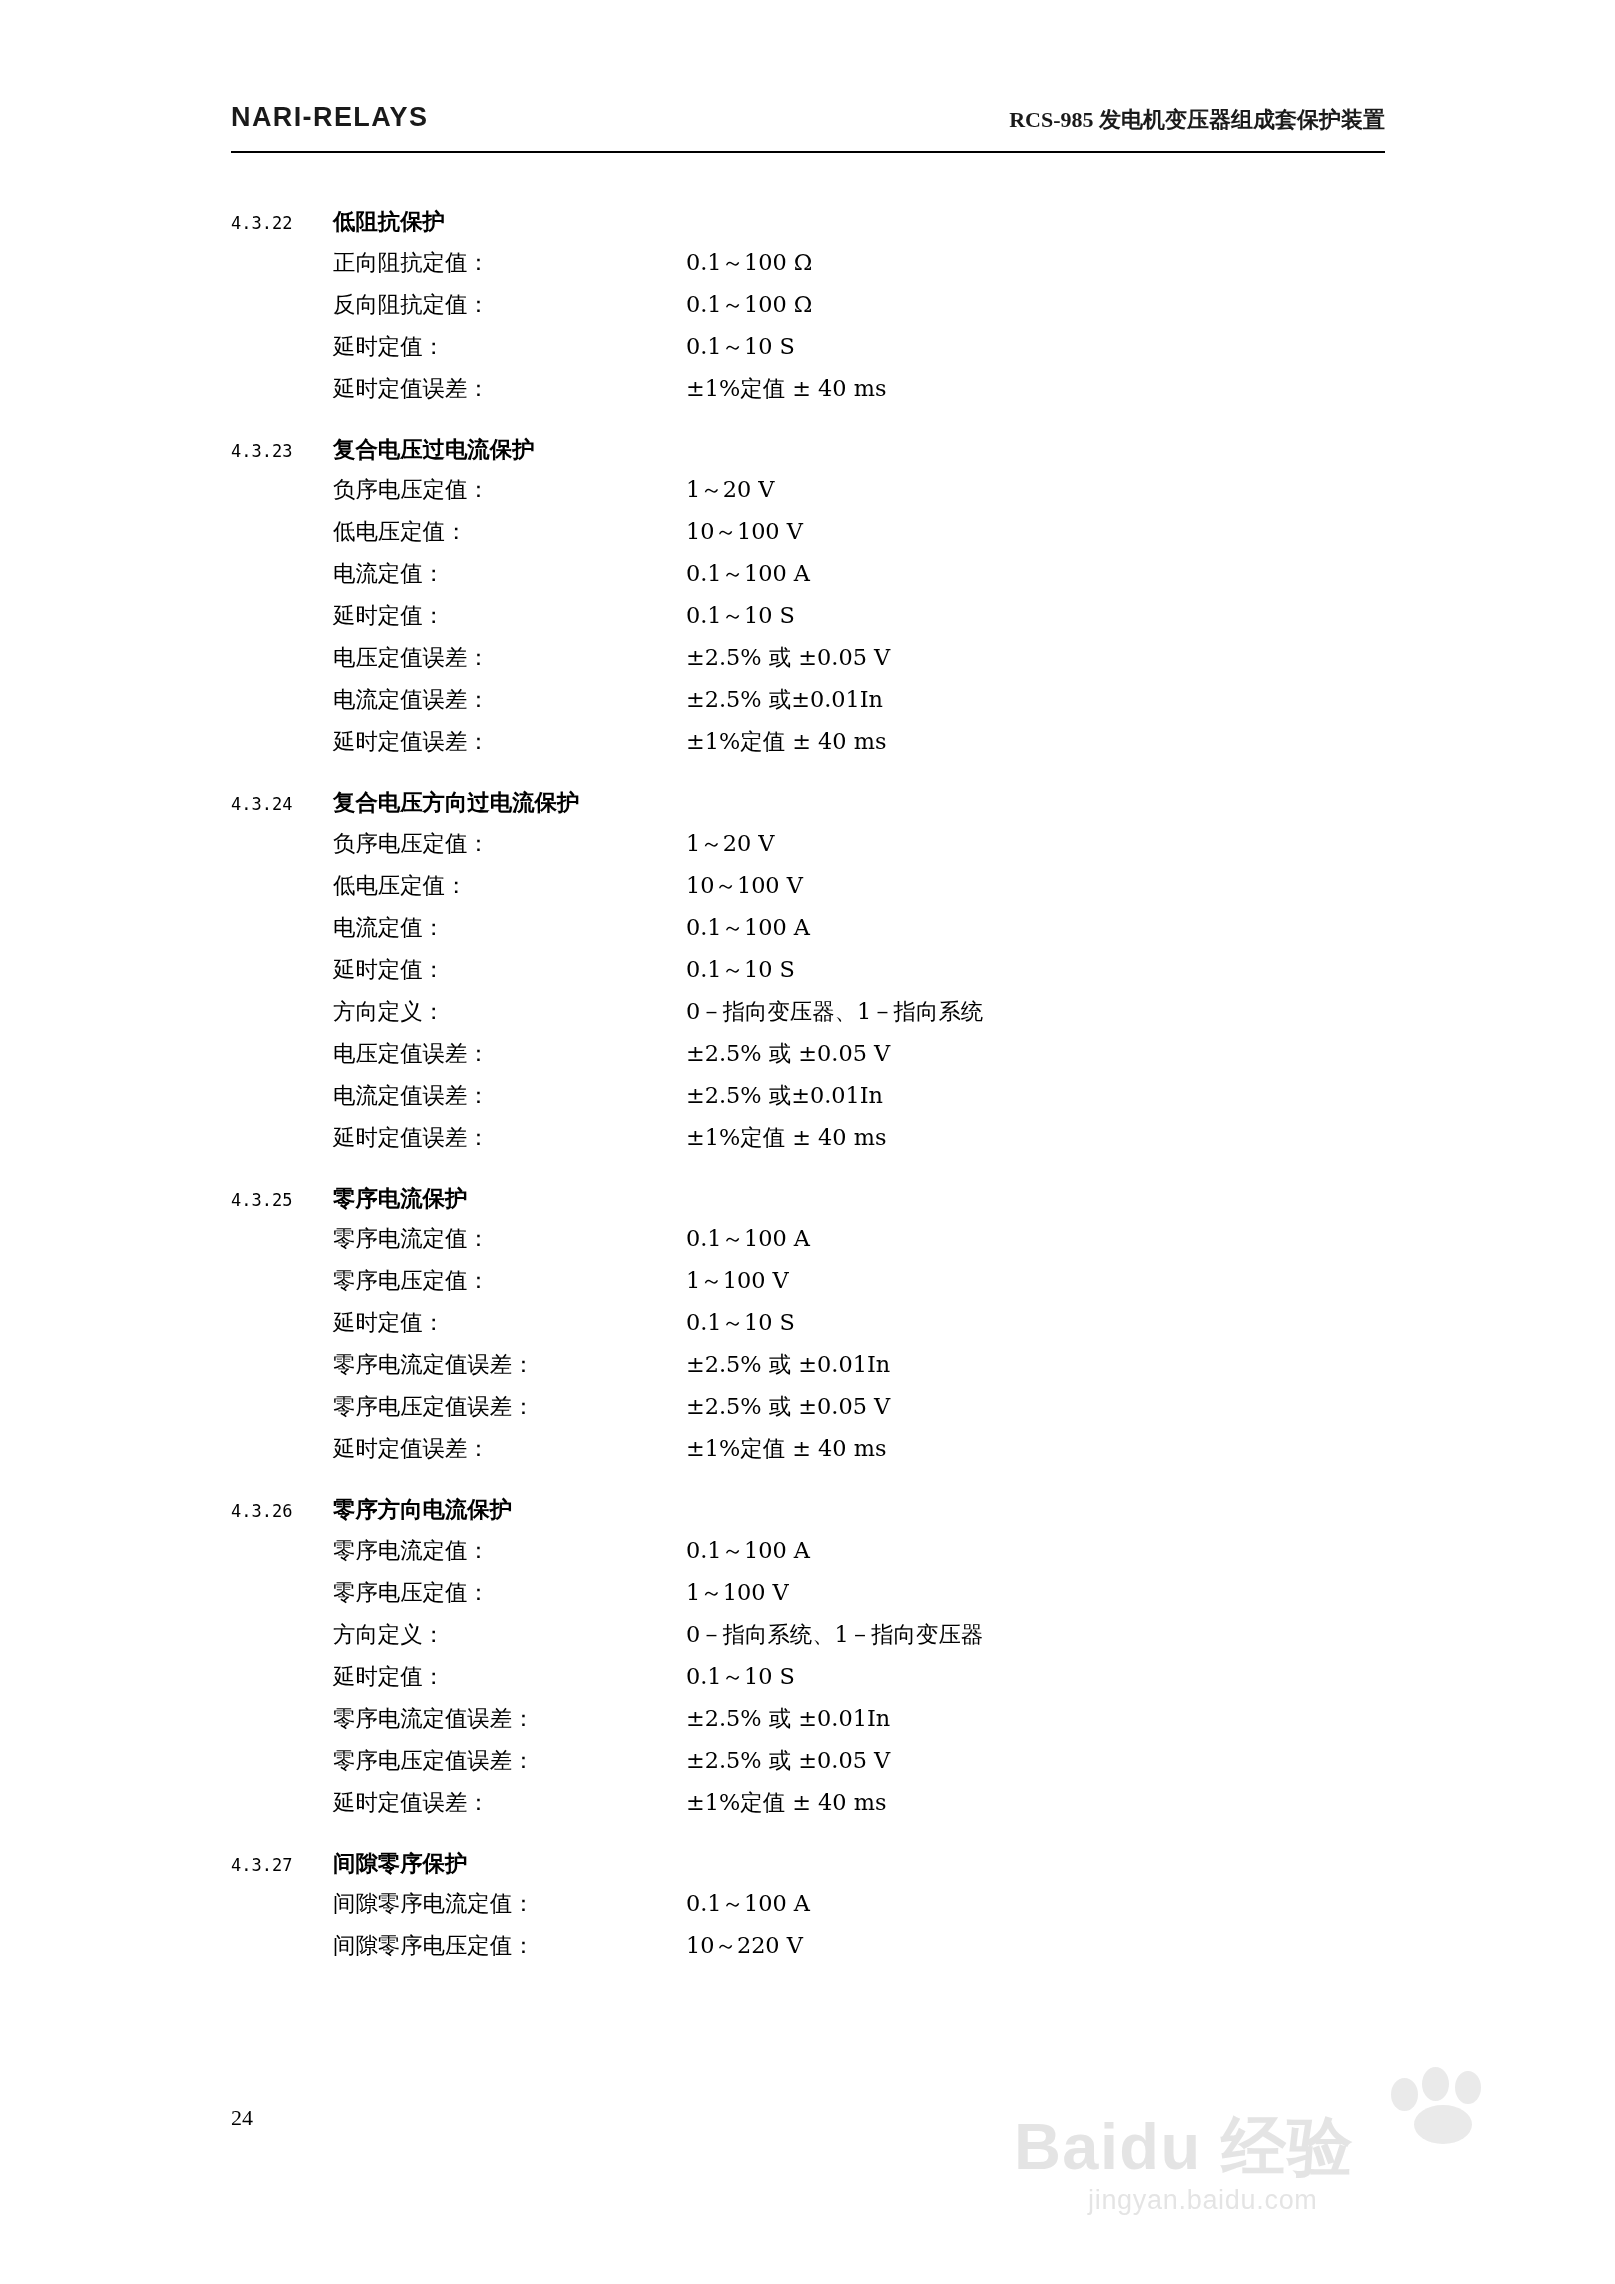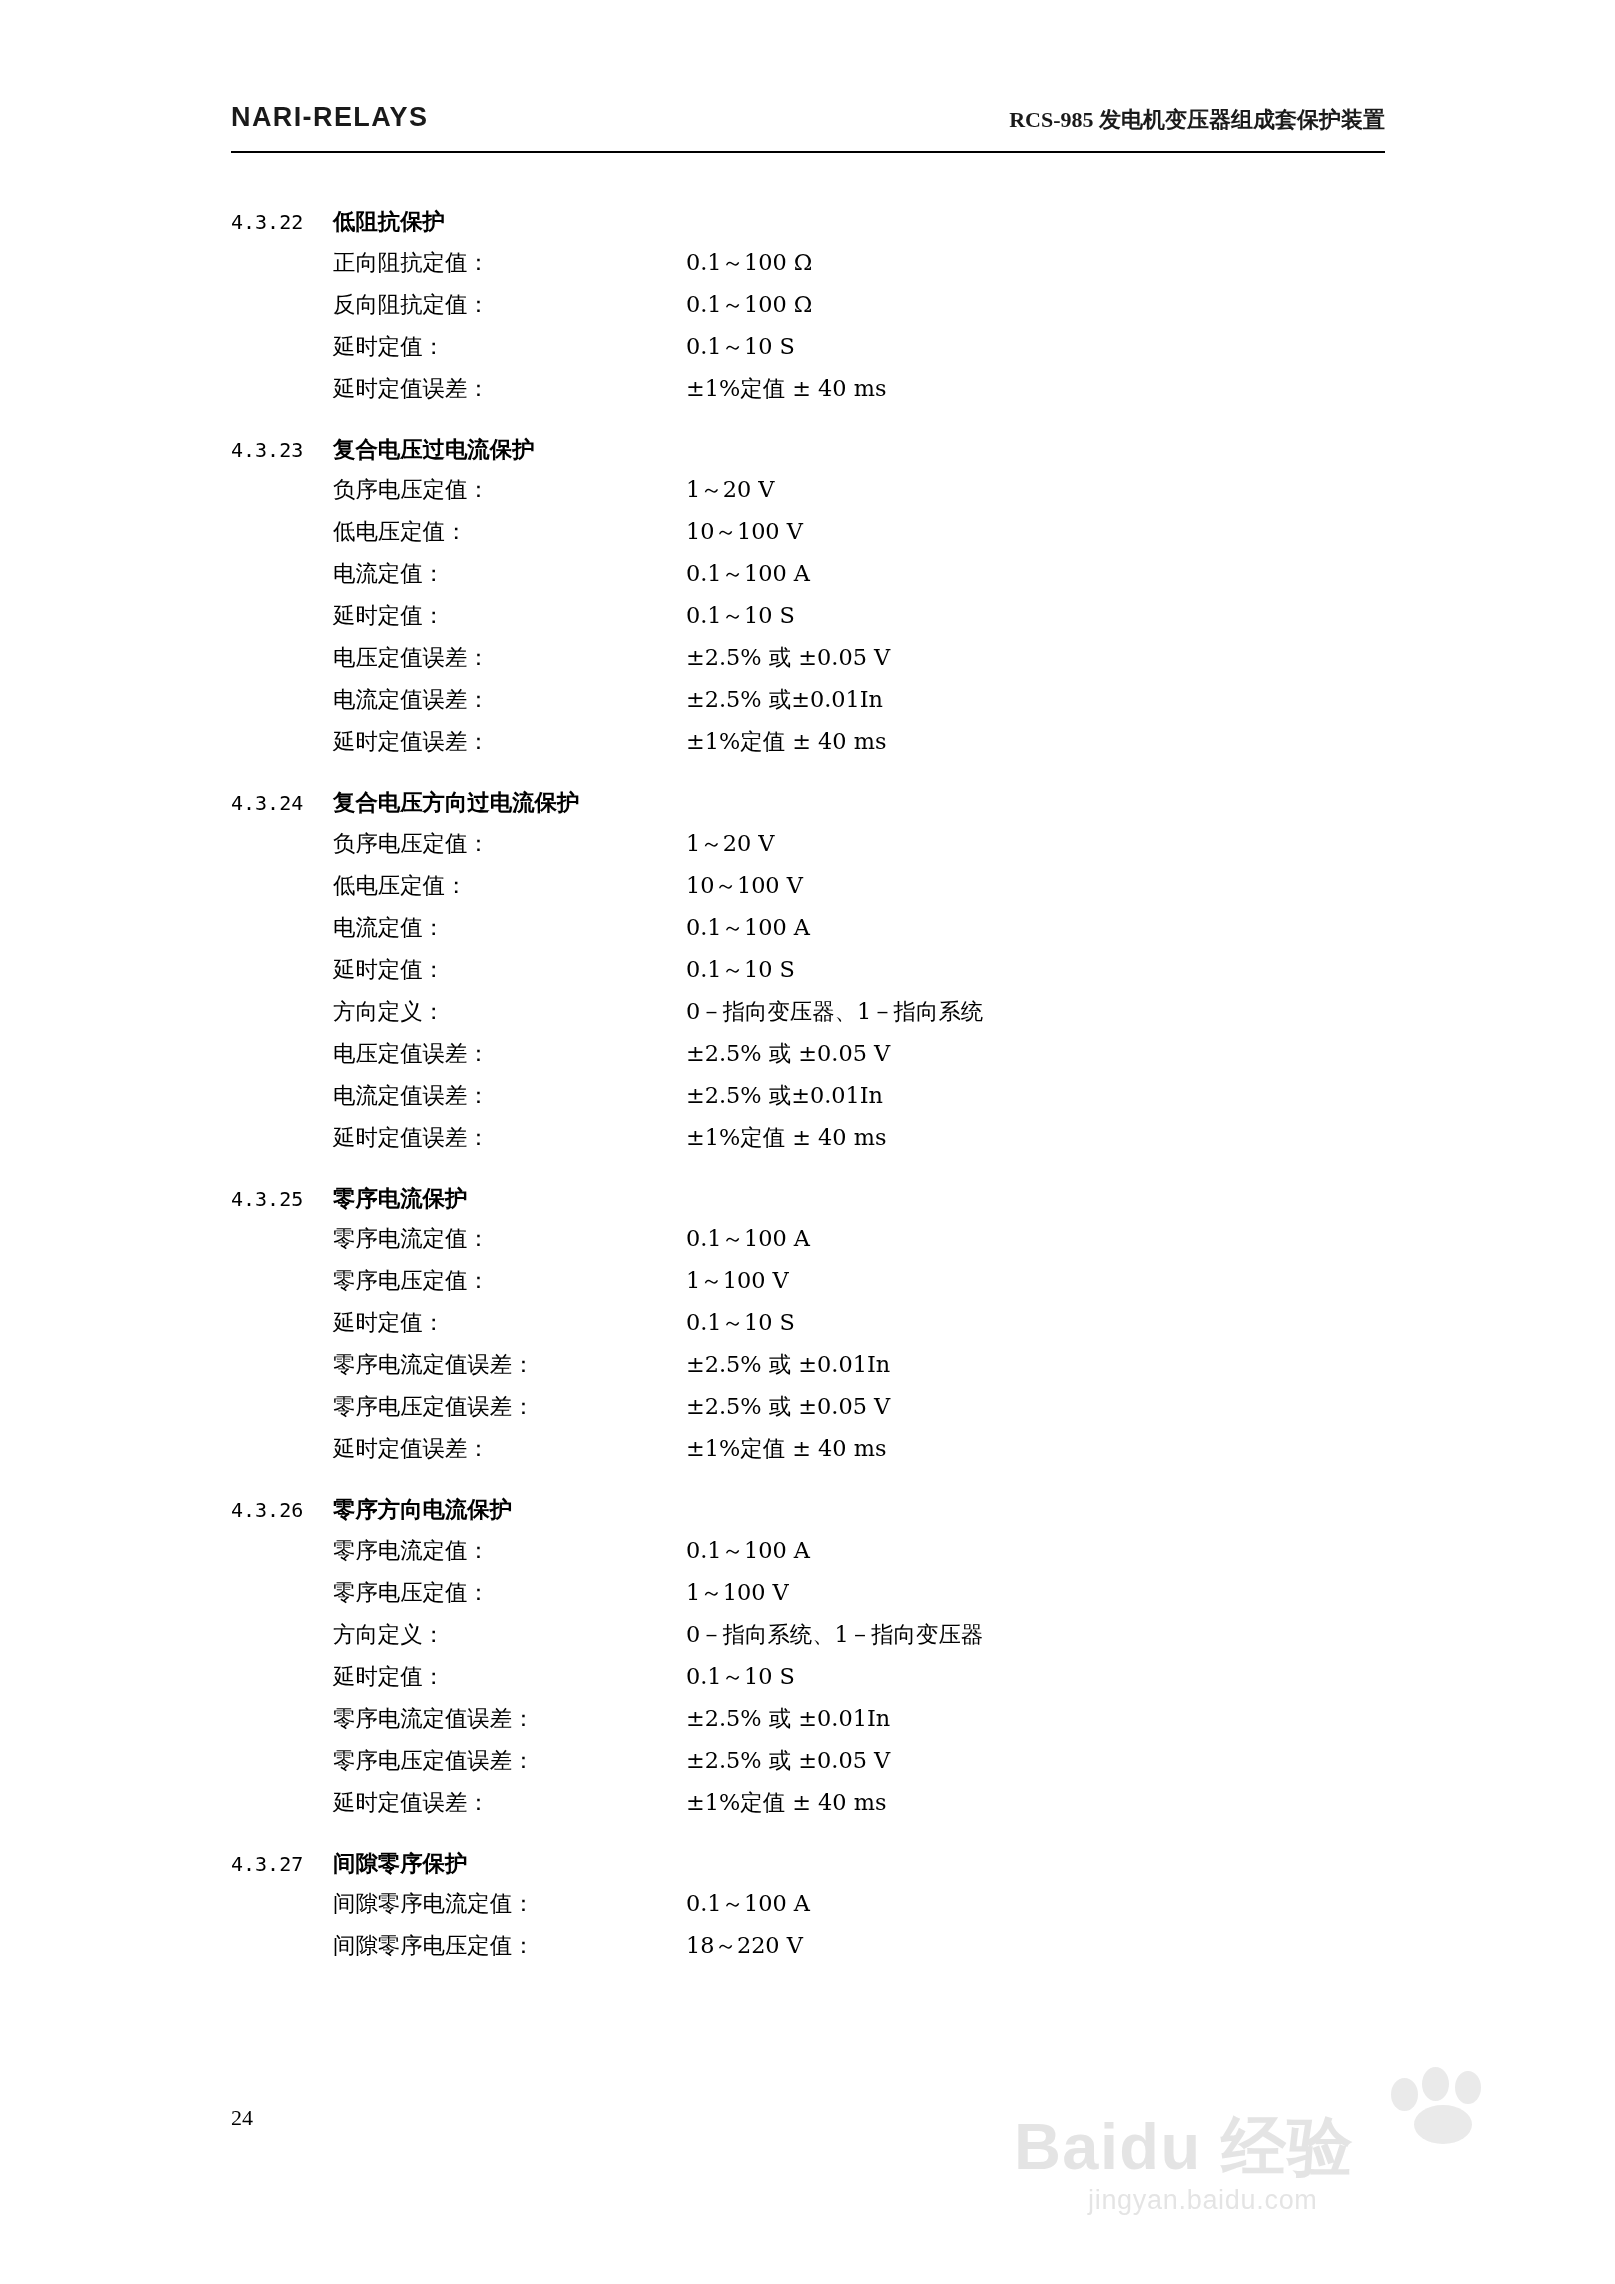--- a/index.html
+++ b/index.html
@@ -68,21 +68,21 @@
     margin-bottom: 4.1px;
   }
   .sec-head {
     display: flex;
     align-items: baseline;
     margin-top: 19px;
     margin-bottom: 9.5px;
   }
   .sec-num {
     font-family: "DejaVu Sans Mono", monospace;
-    font-size: 20px;
+    font-size: 17px;
     width: 102px;
     flex: 0 0 102px;
     letter-spacing: 0px;
     color: #000;
   }
   .sec-title {
     font-family: "DejaVu Sans", sans-serif;
     font-weight: bold;
     font-size: 22.4px;
     color: #000;
@@ -346,21 +346,21 @@
           <div class="sec-num">4.3.27</div>
           <div class="sec-title">间隙零序保护</div>
         </div>
         <div class="rows">
           <div class="row">
             <div class="row-label">间隙零序电流定值：</div>
             <div class="row-value">0.1～100 A</div>
           </div>
           <div class="row">
             <div class="row-label">间隙零序电压定值：</div>
-            <div class="row-value">18～220 V</div>
+            <div class="row-value">10～220 V</div>
           </div>
         </div>
       </div>
     </div>
 
   <div class="page-number">24</div>
 
   <div class="watermark">
     <div class="wm-main">Baidu 经验</div>
     <div class="wm-sub">jingyan.baidu.com</div>

